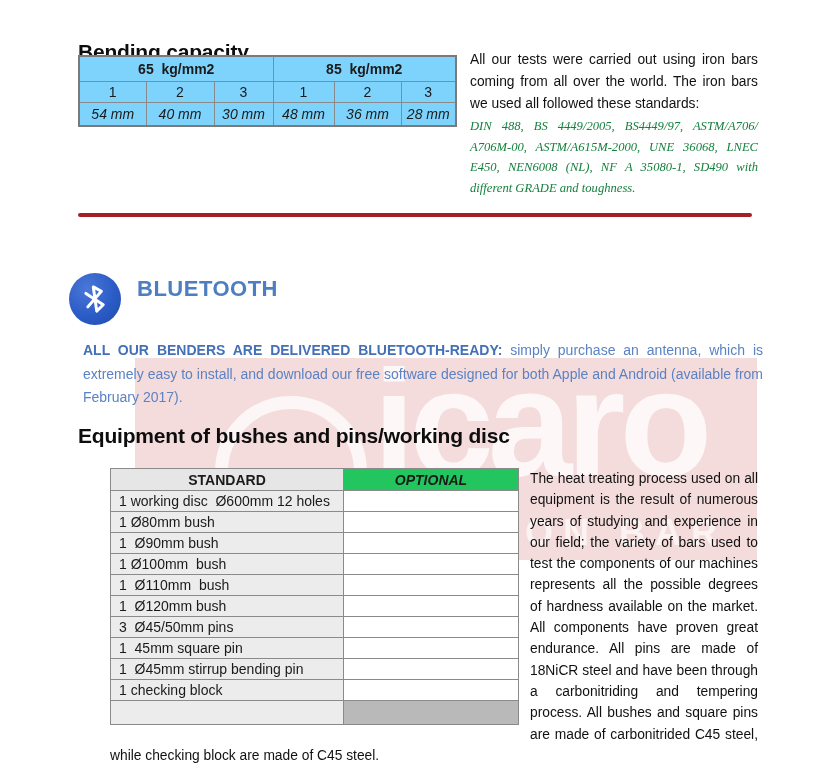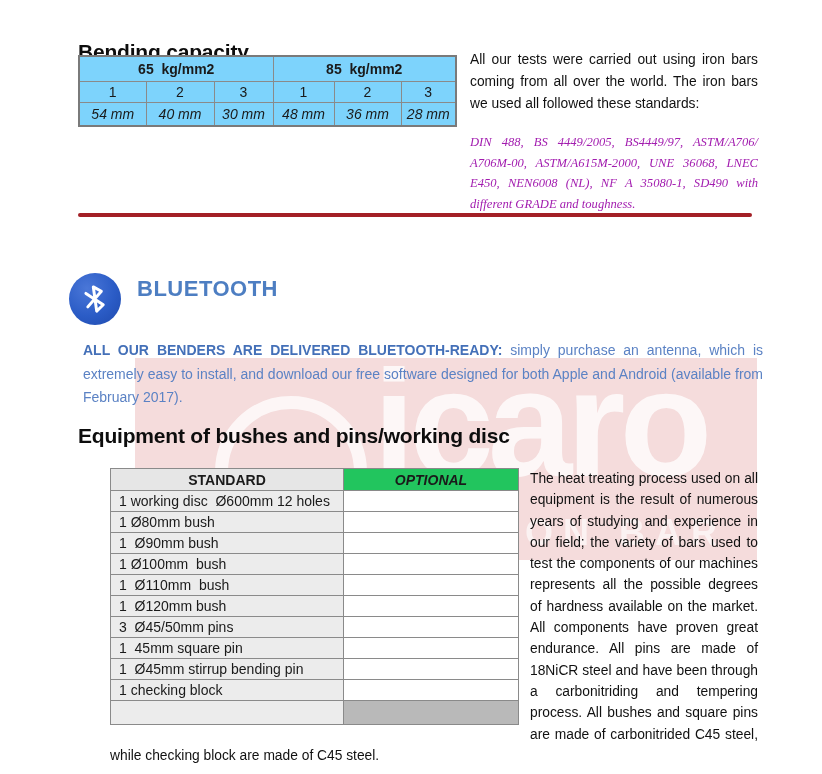--- a/index.html
+++ b/index.html
@@ -91,22 +91,22 @@
   .bend-text .intro {
     font-size: 13.8px;
     line-height: 22px;
     color: #111;
   }
   .bend-text .standards {
     font-family: "Liberation Serif", serif;
     font-style: italic;
     font-size: 12.6px;
     line-height: 20.5px;
-    color: #a21caf;
-    margin-top: 17px;
+    color: #15803d;
+    margin-top: 1px;
   }
 
   
   .divider {
     position: absolute;
     left: 78px; top: 213px;
     width: 674px; height: 4px;
     background: #a32026;
     border-radius: 2px;
   }

